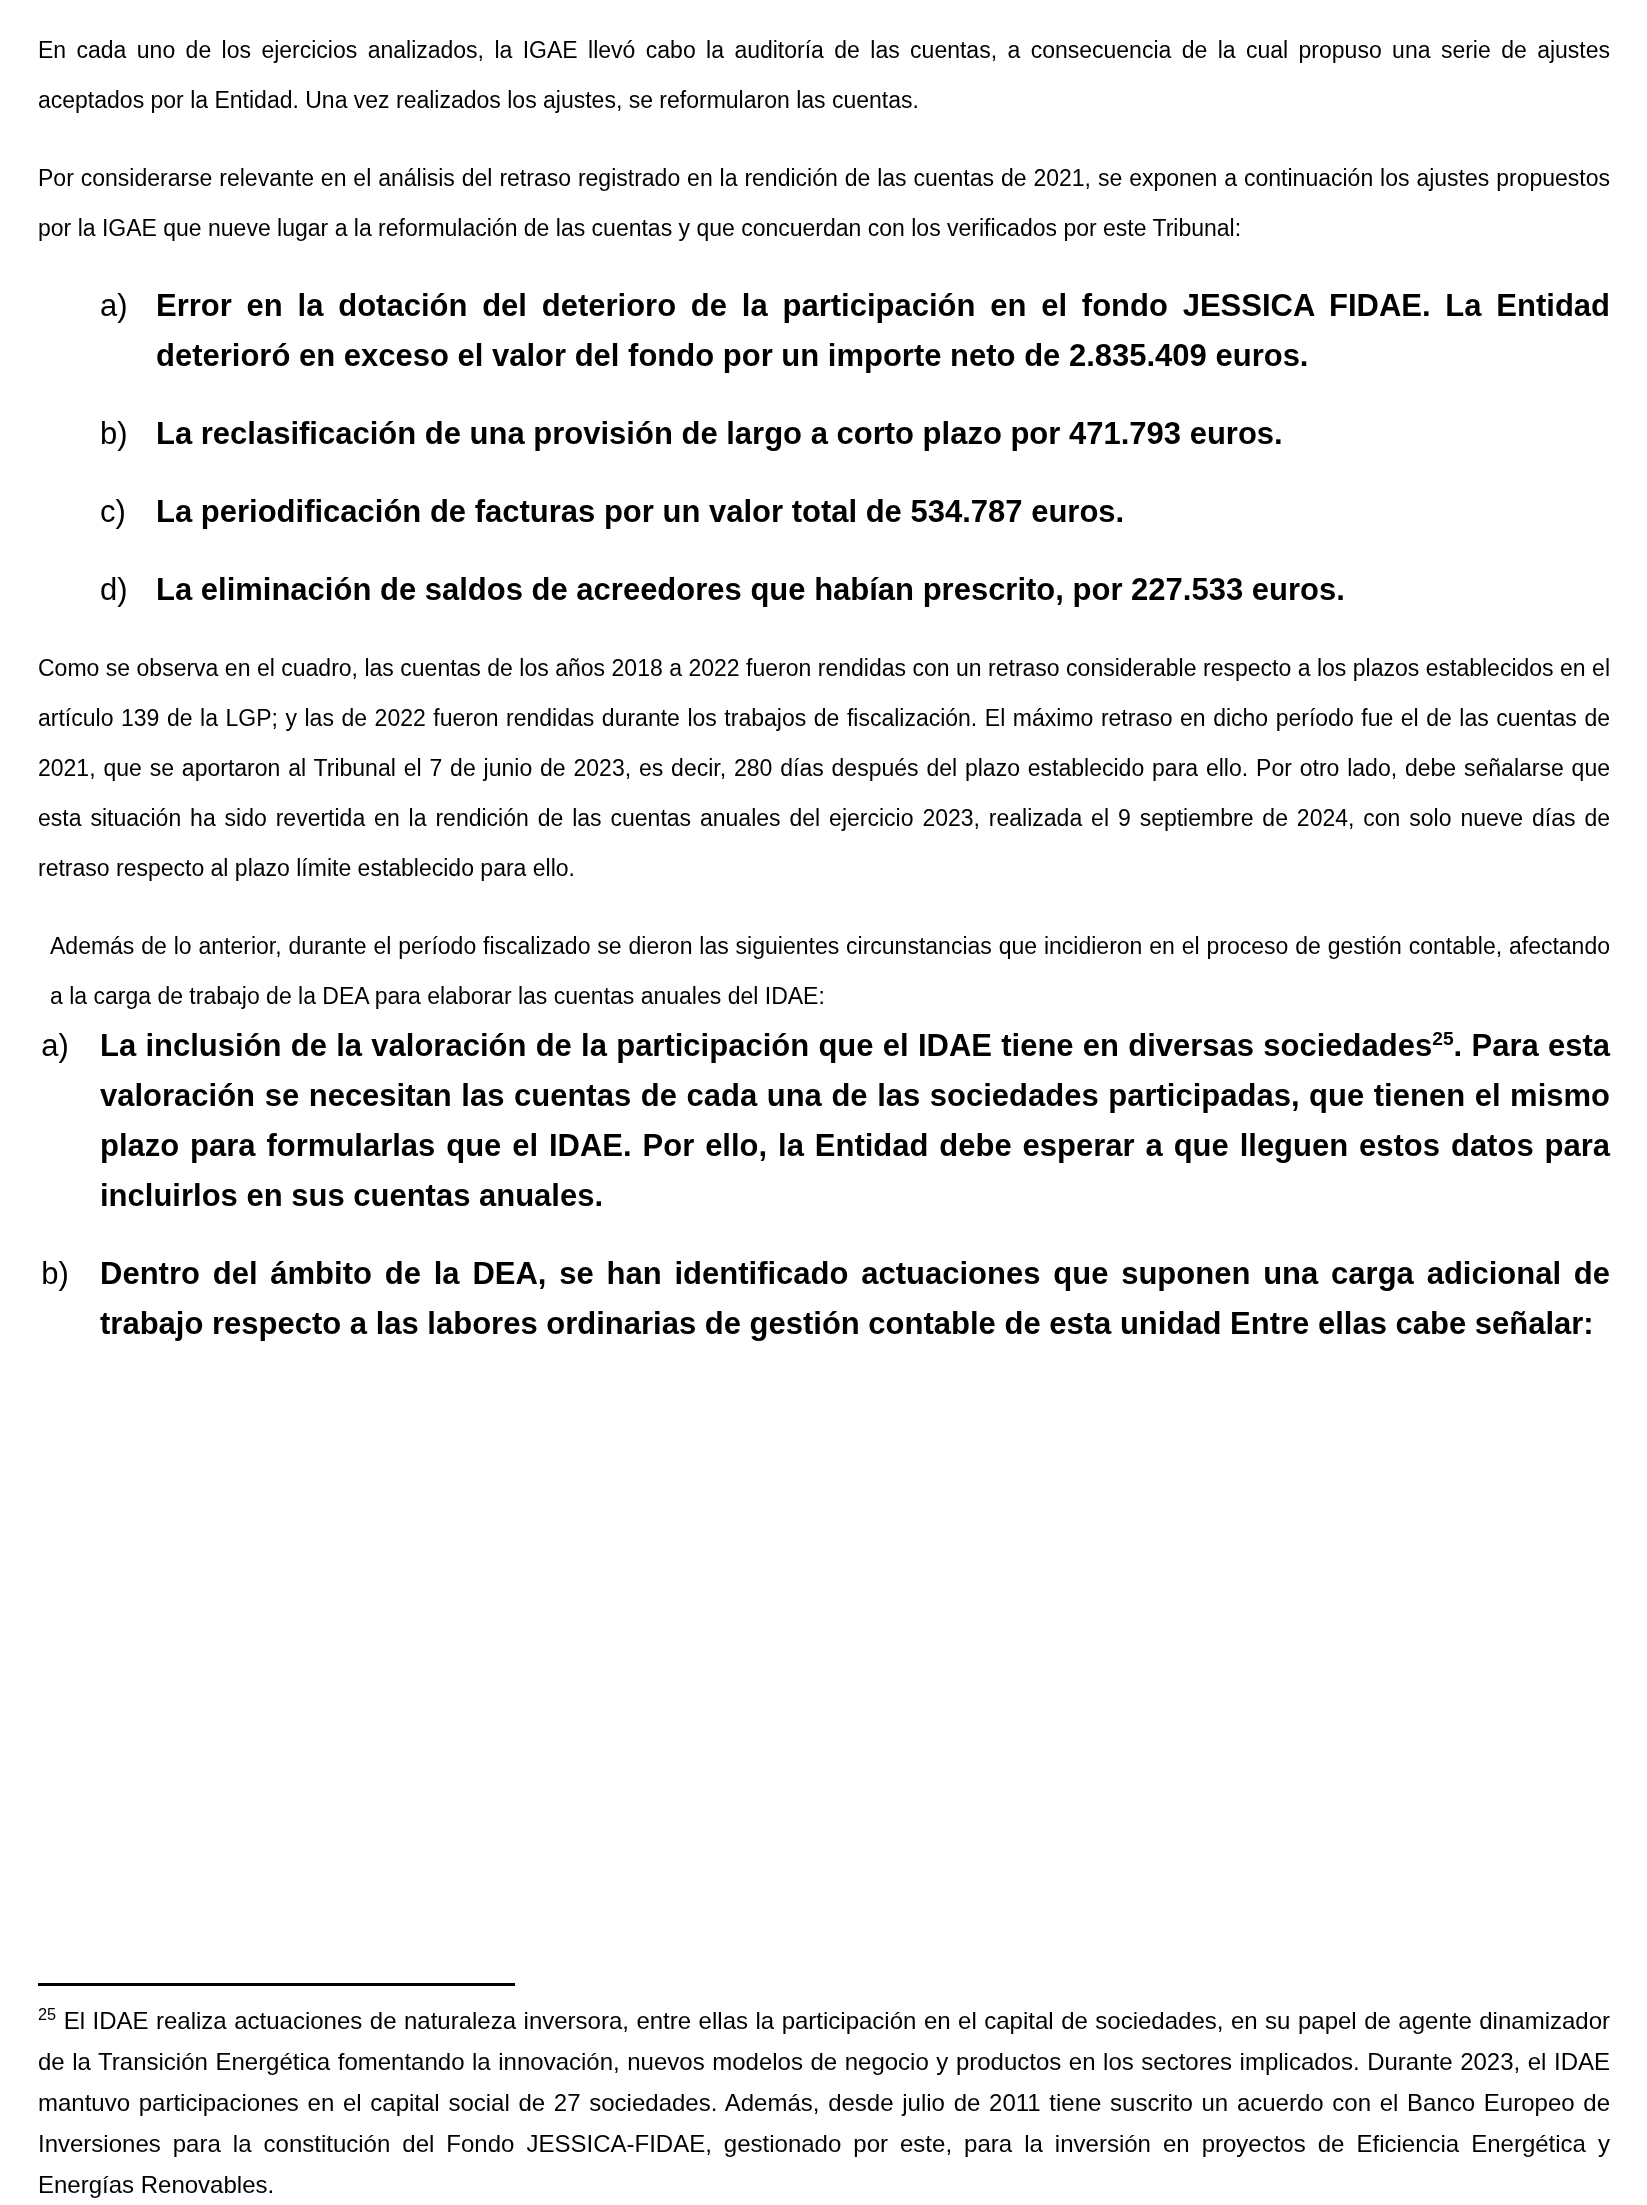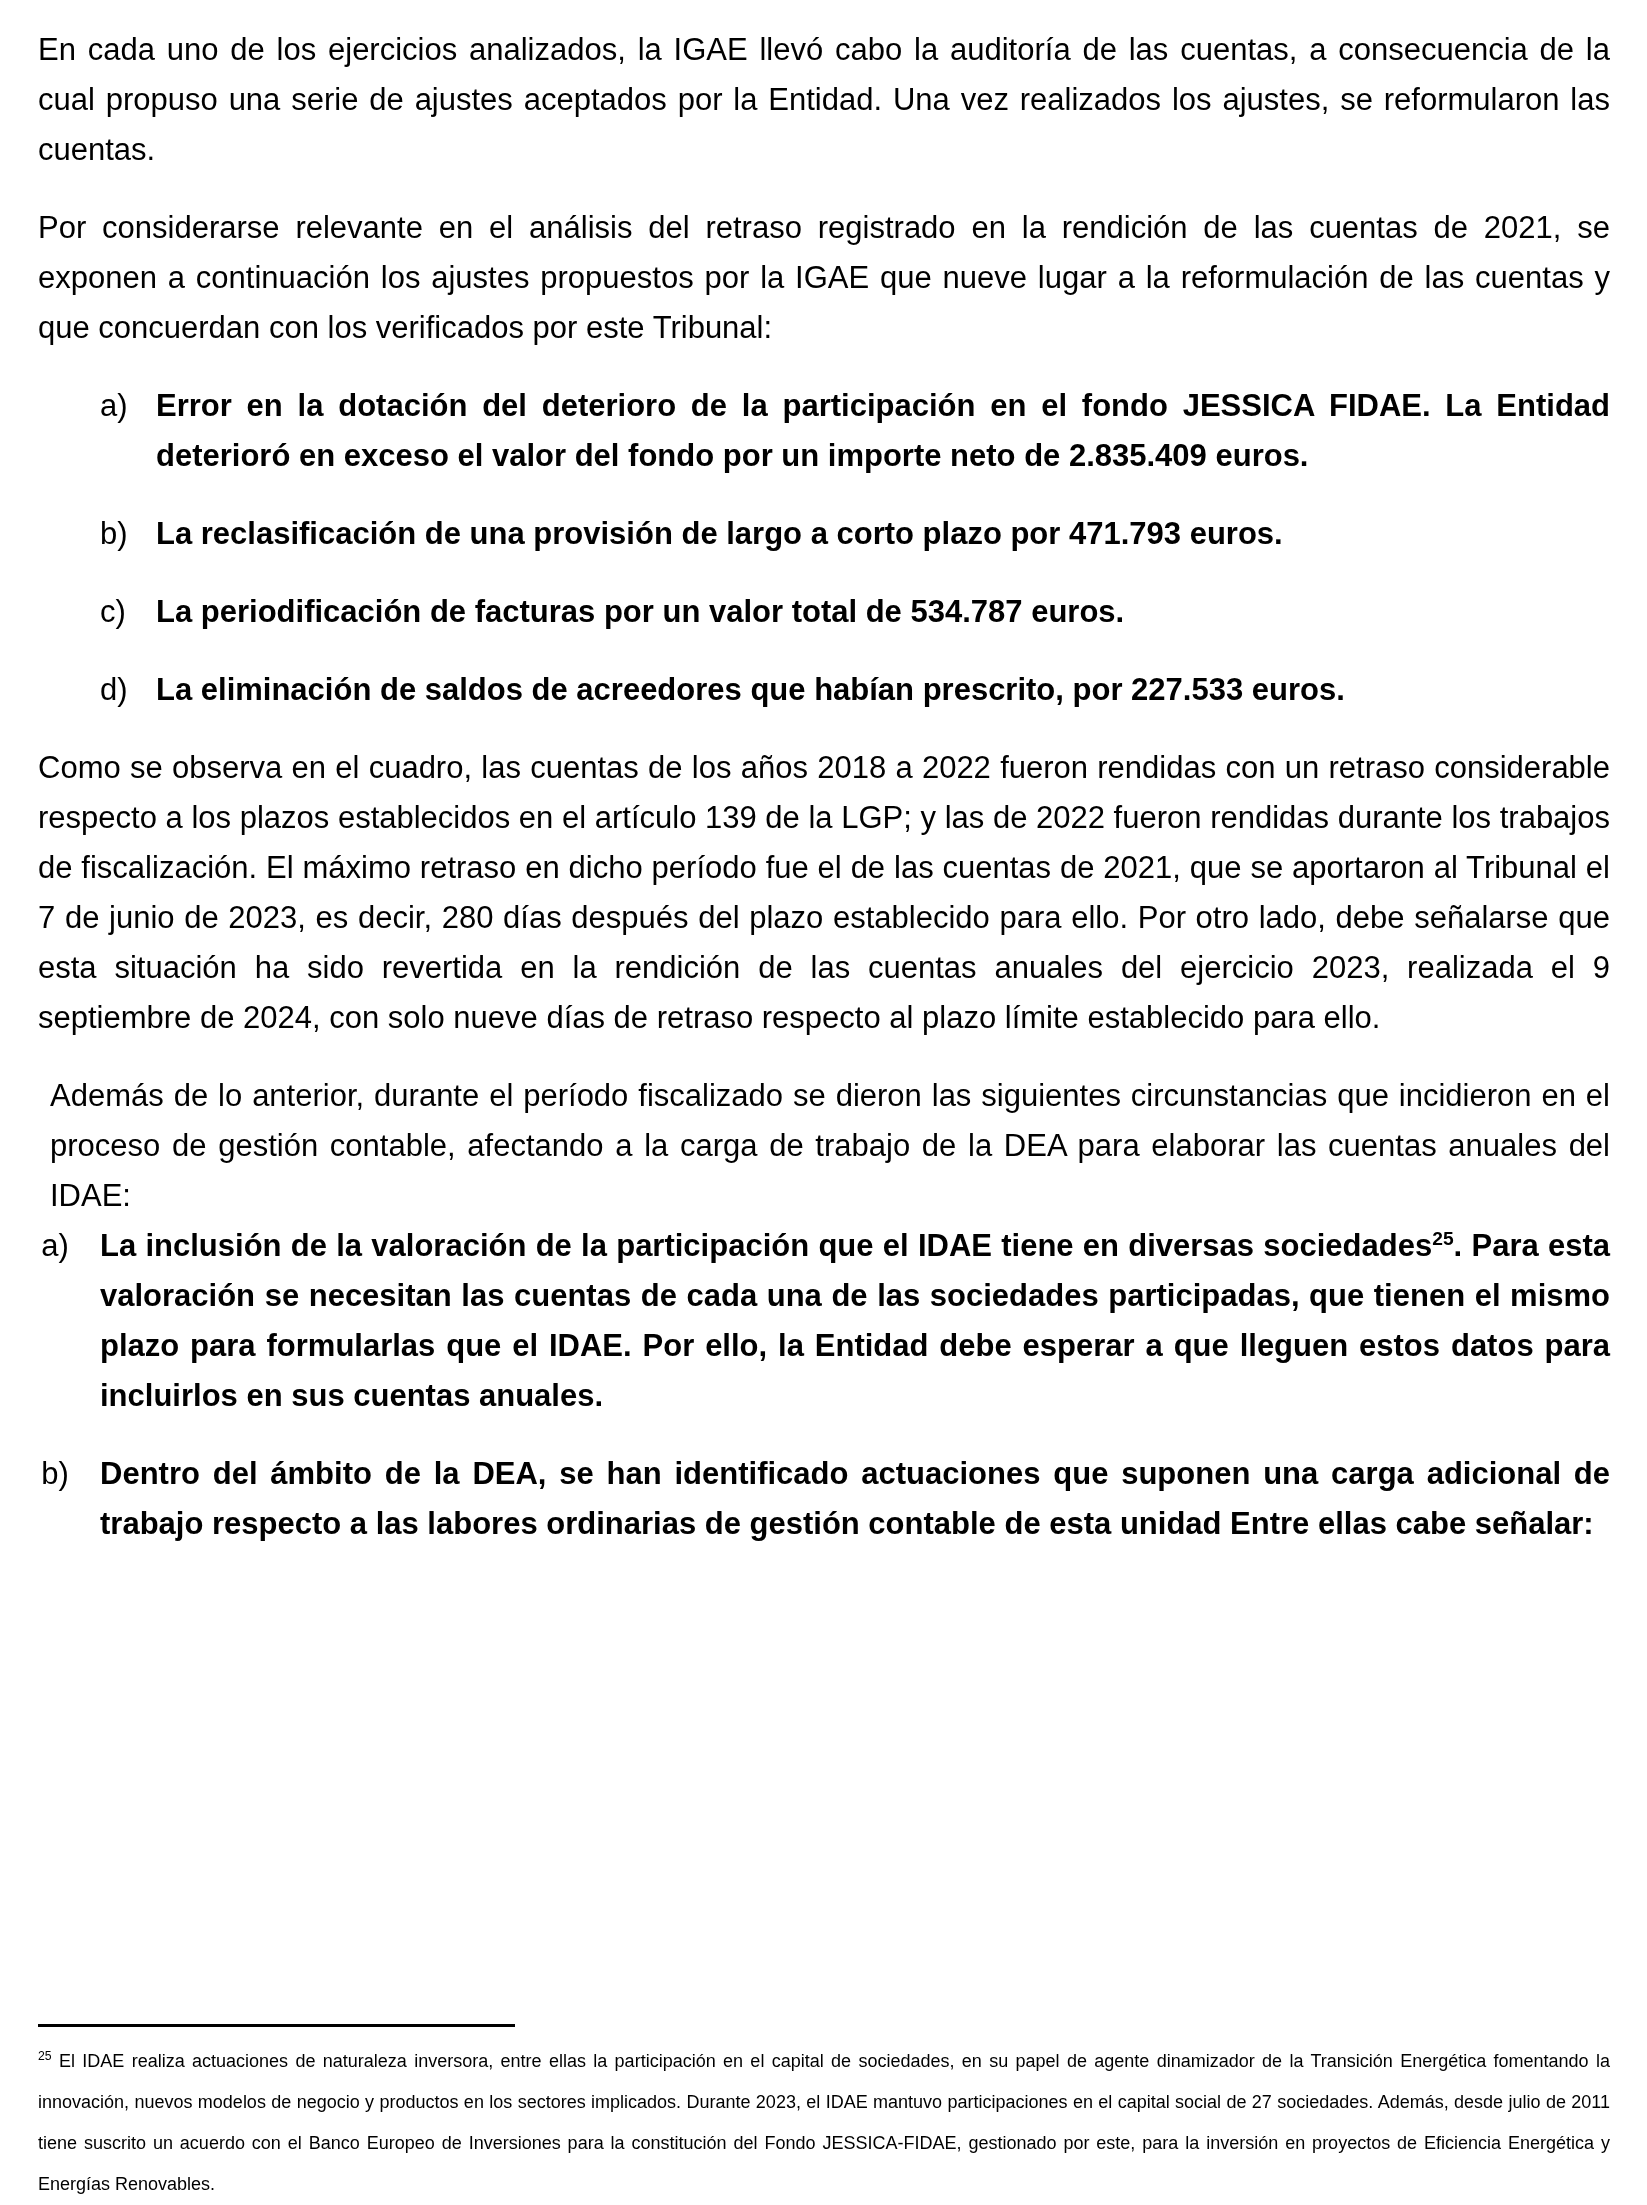--- a/index.html
+++ b/index.html
@@ -15,21 +15,21 @@
     -webkit-font-smoothing: antialiased;
   }
   .page {
     position: relative;
     width: 1648px;
     height: 2205px;
     box-sizing: border-box;
     padding: 25.4px 38px 0 38px;
   }
   .body-text {
-    font-size: 31px;
+    font-size: 23px;
     line-height: 50px;
     text-align: justify;
     text-justify: inter-word;
     margin: 0 0 28px 0;
     hyphens: none;
   }
   p.body-text:last-of-type { margin-bottom: 0; margin-left: 12px; }
 
   
   .list-deep {
@@ -93,21 +93,21 @@
     right: 38px;
     bottom: 0;
   }
   .footnote-rule {
     width: 477px;
     height: 2.4px;
     background: #000;
     margin: 0 0 14.3px 0;
   }
   .footnote-text {
-    font-size: 18px;
+    font-size: 24px;
     line-height: 41px;
     text-align: justify;
     margin: 0;
   }
   .footnote-text sup {
     font-size: 0.68em;
     vertical-align: super;
     line-height: 0;
   }
 </style>

